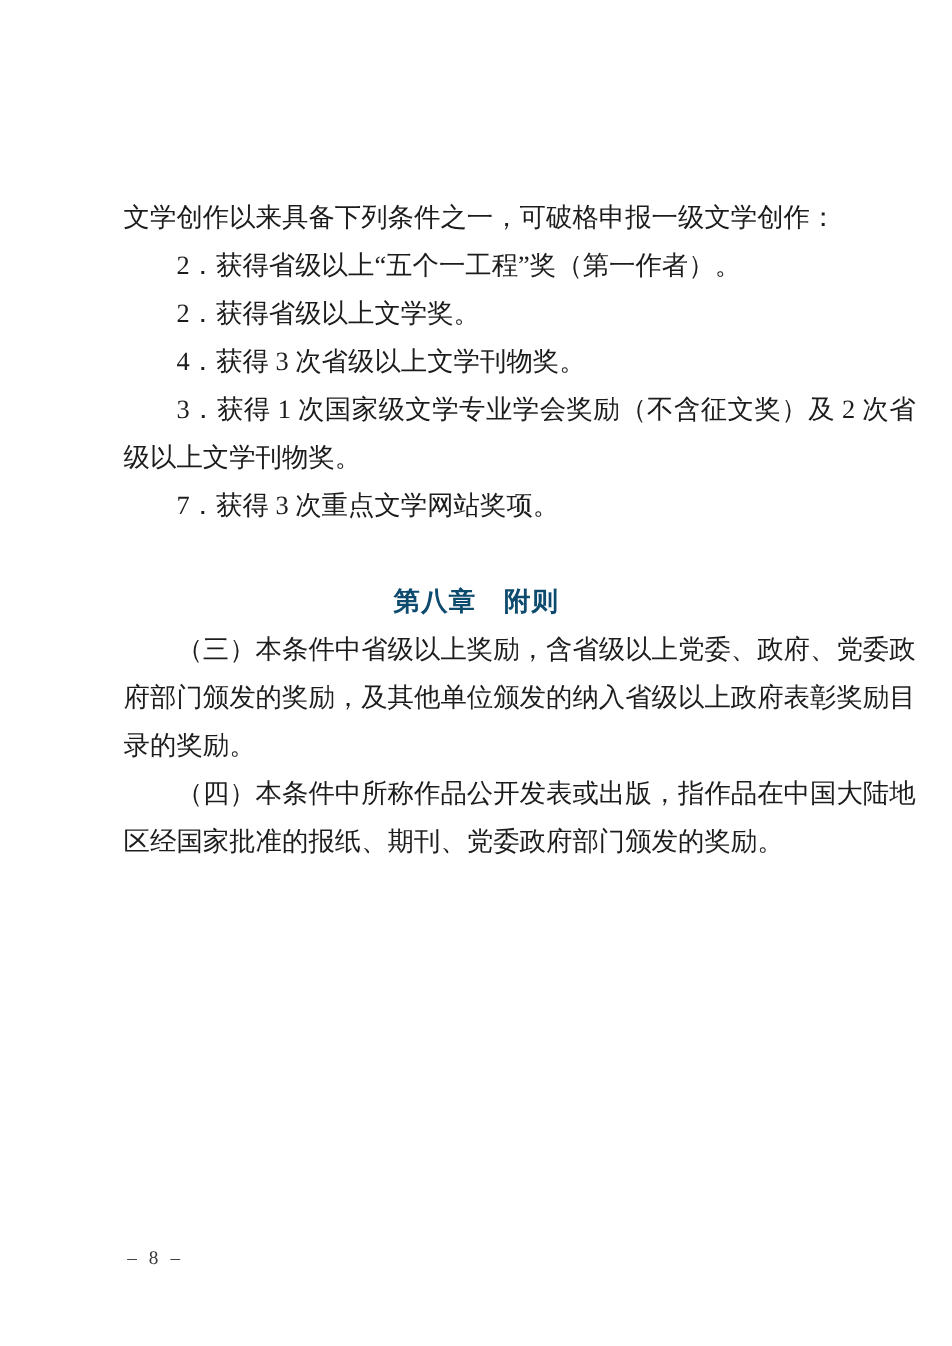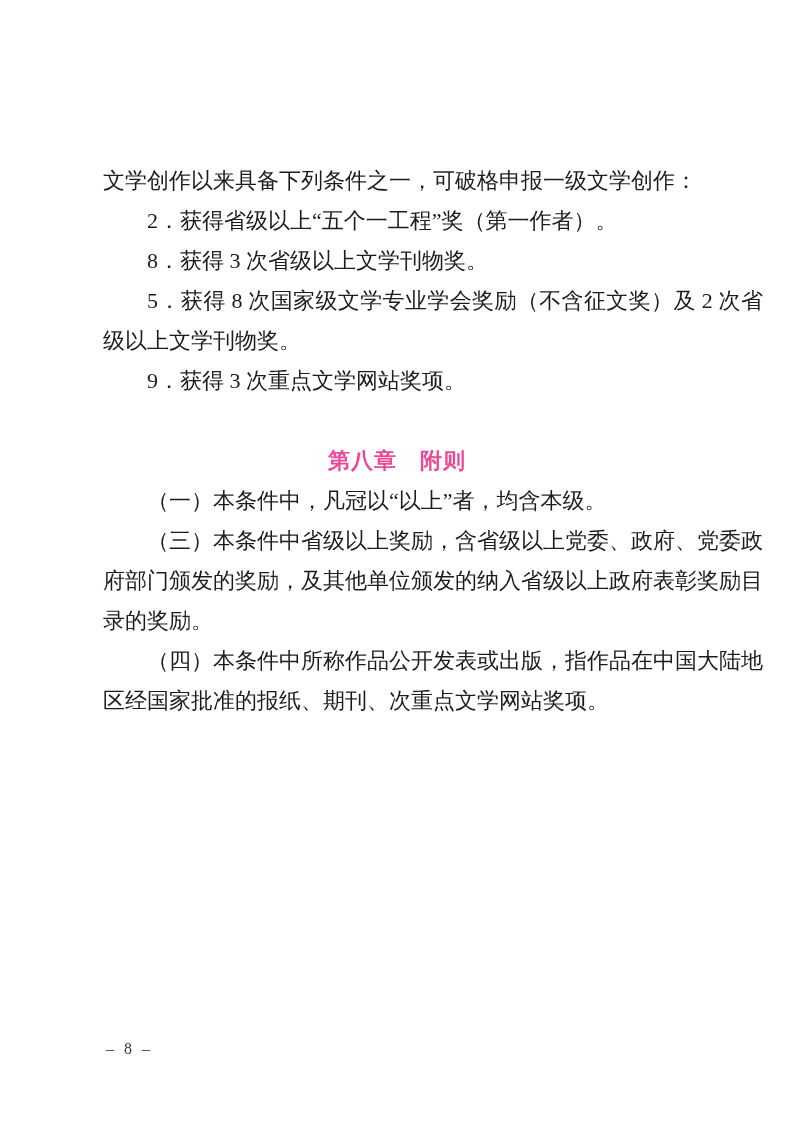--- a/index.html
+++ b/index.html
@@ -40,42 +40,42 @@
     font-family: "Liberation Sans", "DejaVu Sans", sans-serif;
     font-weight: 700;
     font-size: 22px;
     line-height: 40px;
     text-align: center;
     
     margin: 40px 72px 0 0;
     padding: 0;
     text-indent: 0;
     letter-spacing: 1px;
-    color: #ec4899;
+    color: #0c4a6e;
   }
   .footer {
     position: absolute;
     left: 106px;
     top: 1022px;
     font-family: "Liberation Serif", "DejaVu Serif", serif;
     font-size: 16px;
     line-height: 22px;
     color: #3a3a3a;
     letter-spacing: 3px;
   }
 </style>
 </head>
 <body>
 
 <div class="page">
   <div class="content">
     <p class="no-indent">文学创作以来具备下列条件之一，可破格申报一级文学创作：</p>
     <p class="indent">2．获得省级以上“五个一工程”奖（第一作者）。</p>
-    <p class="indent">8．获得 3 次省级以上文学刊物奖。</p>
-    <p class="indent">5．获得 8 次国家级文学专业学会奖励（不含征文奖）及 2 次省级以上文学刊物奖。</p>
-    <p class="indent">9．获得 3 次重点文学网站奖项。</p>
+    <p class="indent">2．获得省级以上文学奖。</p>
+    <p class="indent">4．获得 3 次省级以上文学刊物奖。</p>
+    <p class="indent">3．获得 1 次国家级文学专业学会奖励（不含征文奖）及 2 次省级以上文学刊物奖。</p>
+    <p class="indent">7．获得 3 次重点文学网站奖项。</p>
     <h2 class="chapter">第八章　附则</h2>
-    <p class="indent">（一）本条件中，凡冠以“以上”者，均含本级。</p>
     <p class="indent">（三）本条件中省级以上奖励，含省级以上党委、政府、党委政府部门颁发的奖励，及其他单位颁发的纳入省级以上政府表彰奖励目录的奖励。</p>
-    <p class="indent">（四）本条件中所称作品公开发表或出版，指作品在中国大陆地区经国家批准的报纸、期刊、次重点文学网站奖项。</p>
+    <p class="indent">（四）本条件中所称作品公开发表或出版，指作品在中国大陆地区经国家批准的报纸、期刊、党委政府部门颁发的奖励。</p>
   </div>
   <div class="footer">– 8 –</div>
 </div>
 
 </body></html>

